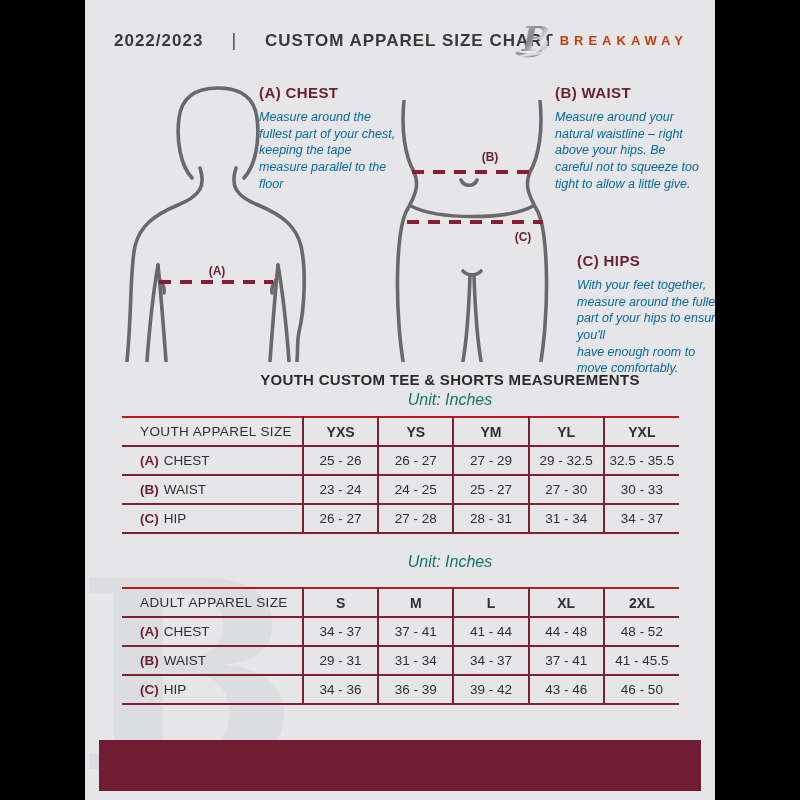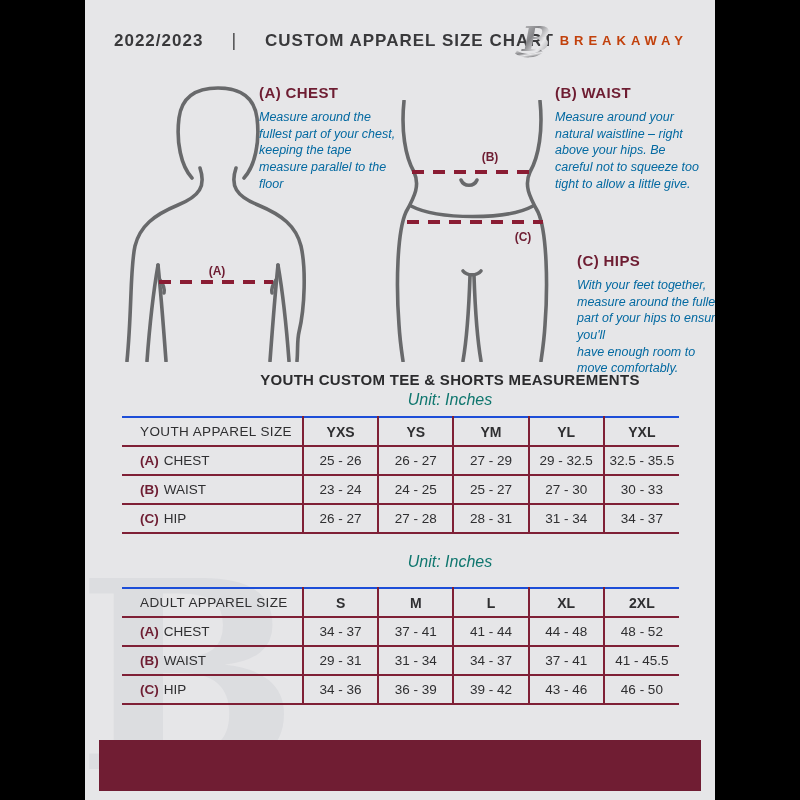--- a/index.html
+++ b/index.html
@@ -49,21 +49,21 @@
   
   .section-title { position:absolute; left:0; width:730px; text-align:center; z-index:2; }
   .section-title .t { font-size:15px; font-weight:bold; letter-spacing:0.3px; color:#2b2b2d; }
   .section-title .u { font-size:16px; font-style:italic; margin-top:3px; color:#0f766e; }
   .title-youth { top:371px; }
   .title-adult { top:550px; }
   
   .size-table {
     position:absolute; left:37px; width:557px; z-index:2;
     border-collapse:collapse; table-layout:fixed;
-    border-top:2px solid #1d4ed8; border-bottom:2px solid #7f2036;
+    border-top:2px solid #b91c1c; border-bottom:2px solid #7f2036;
     font-size:13.5px; color:#2f2f31;
   }
   .table-youth { top:416px; }
   .table-adult { top:587px; }
   .size-table col.label { width:181px; }
   .size-table th, .size-table td { height:29px; padding:0; }
   .size-table th + th, .size-table td + td { border-left:2px solid #7f2036; }
   .size-table tbody tr { border-top:2px solid #7f2036; }
   .size-table th { font-weight:bold; font-size:14px; text-align:center; }
   .size-table .label-col { text-align:left; padding-left:18px; }

